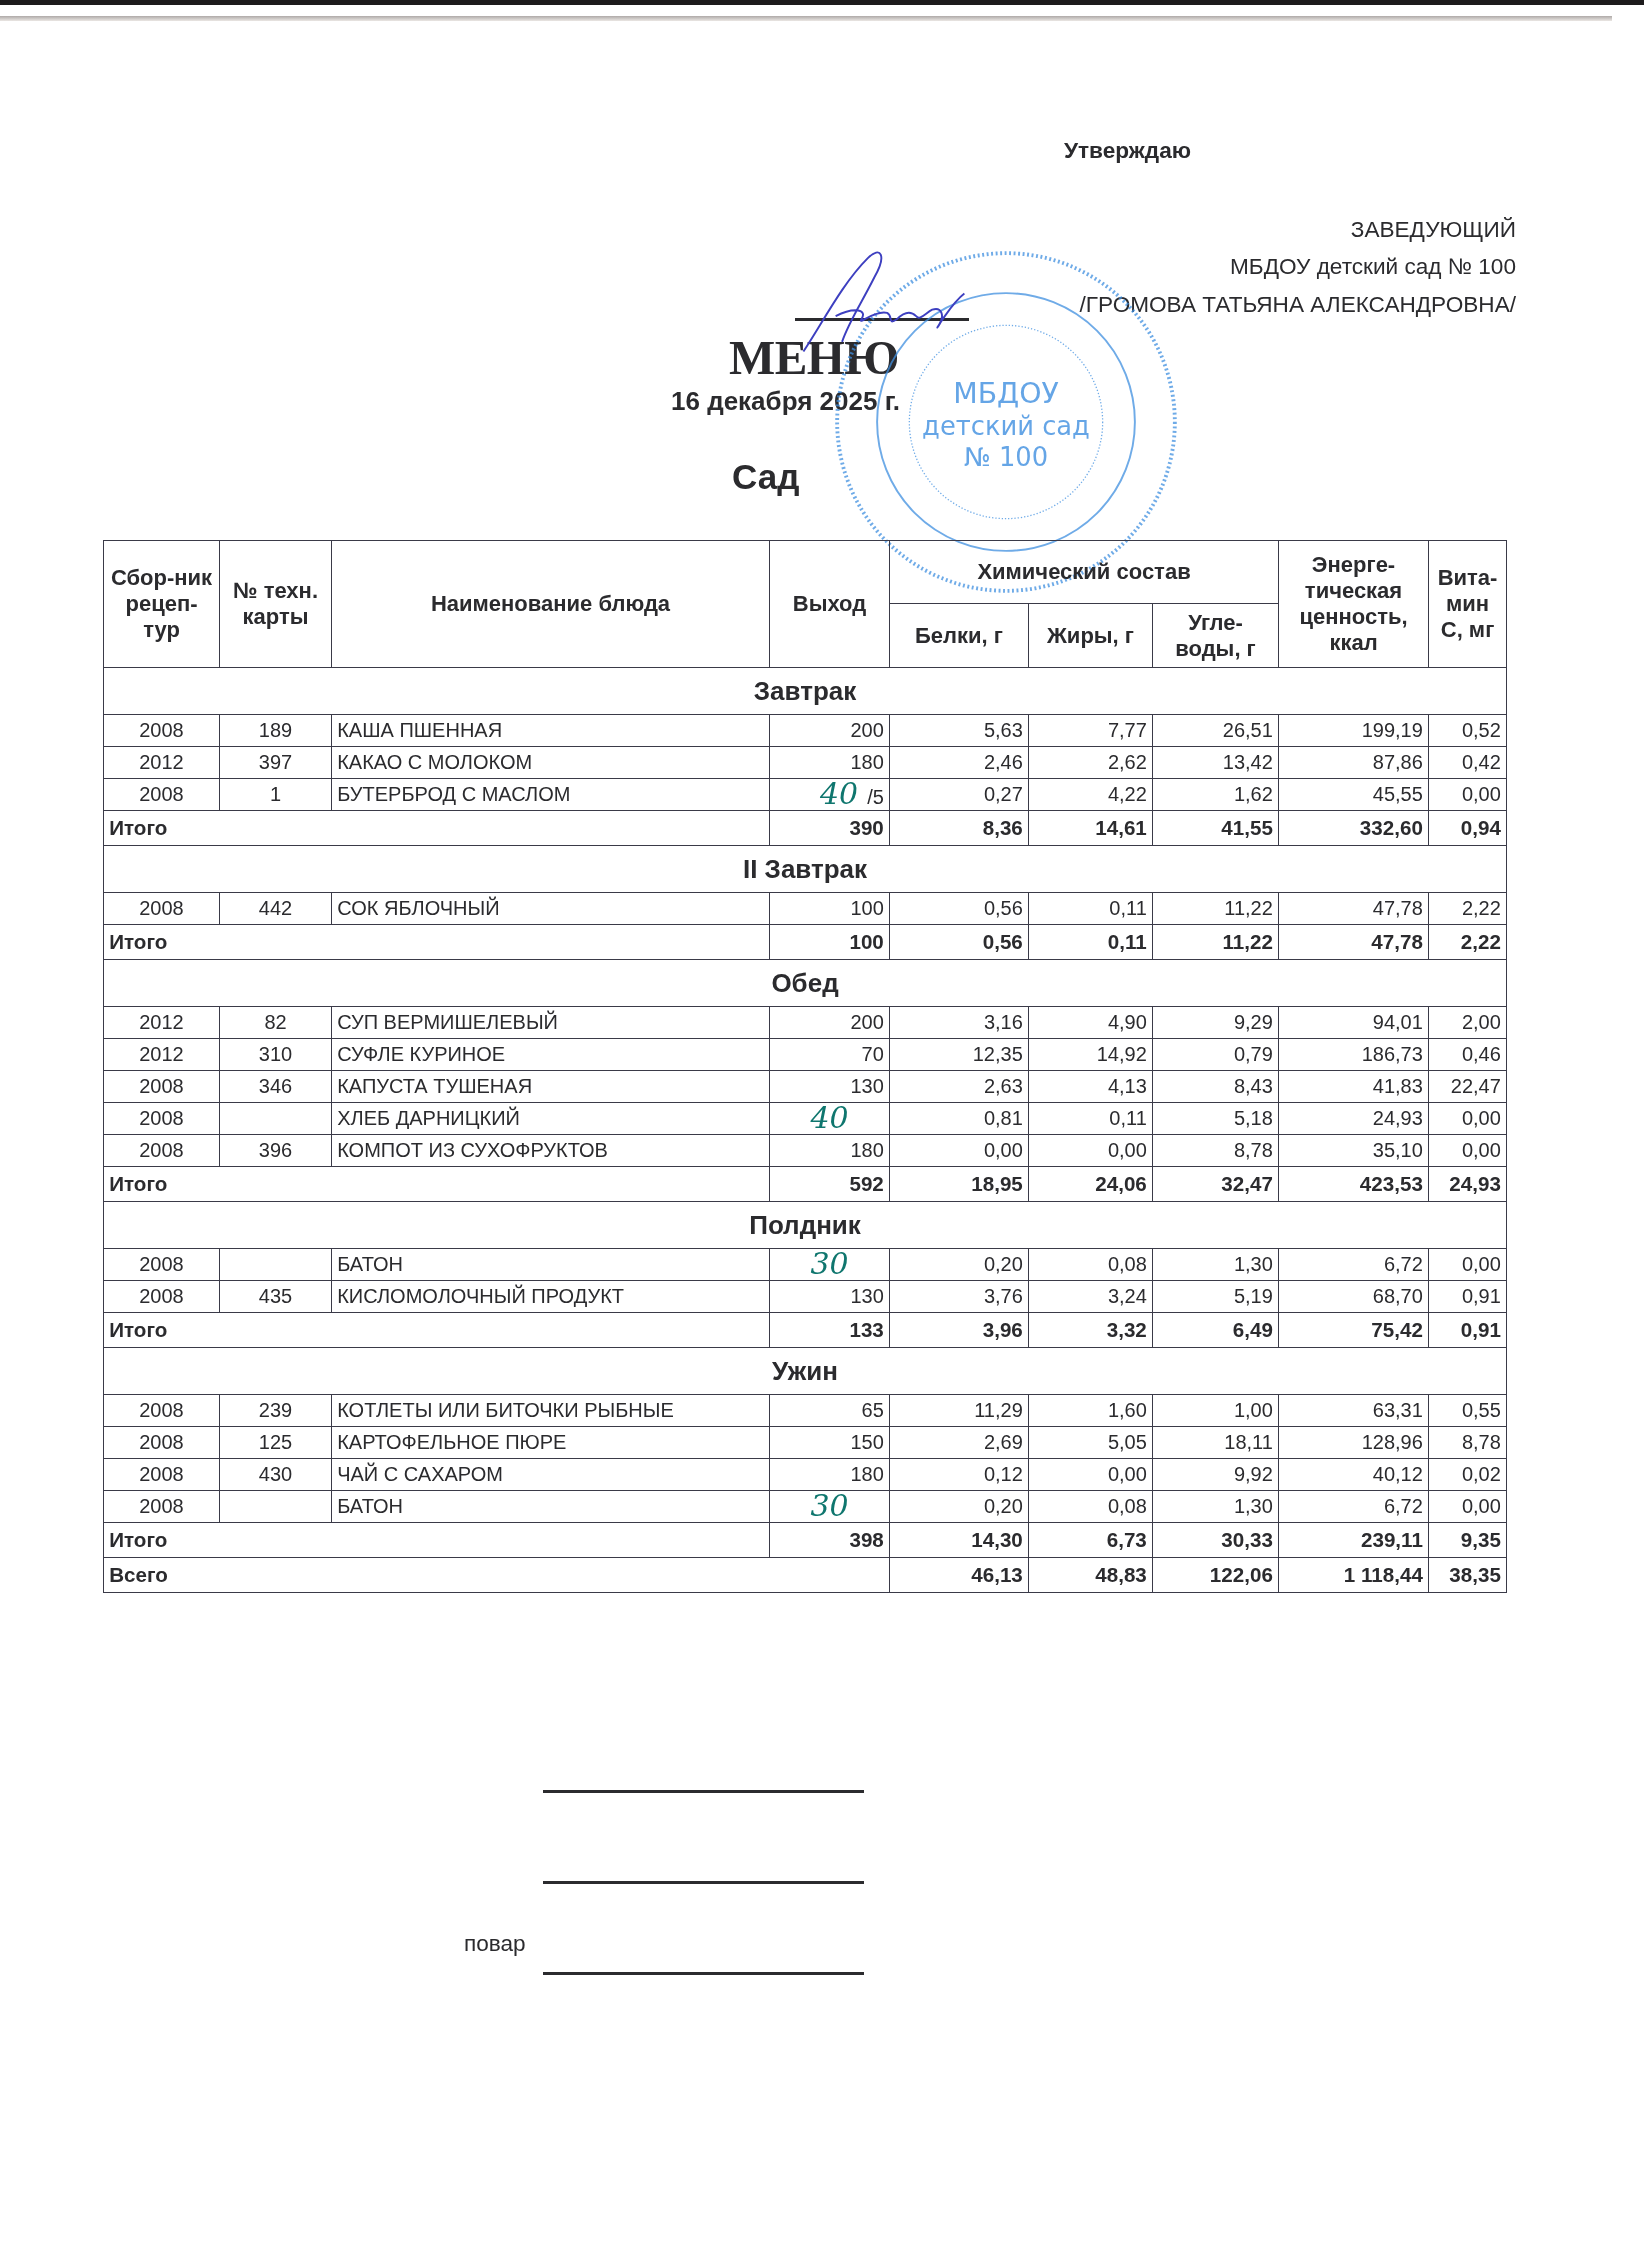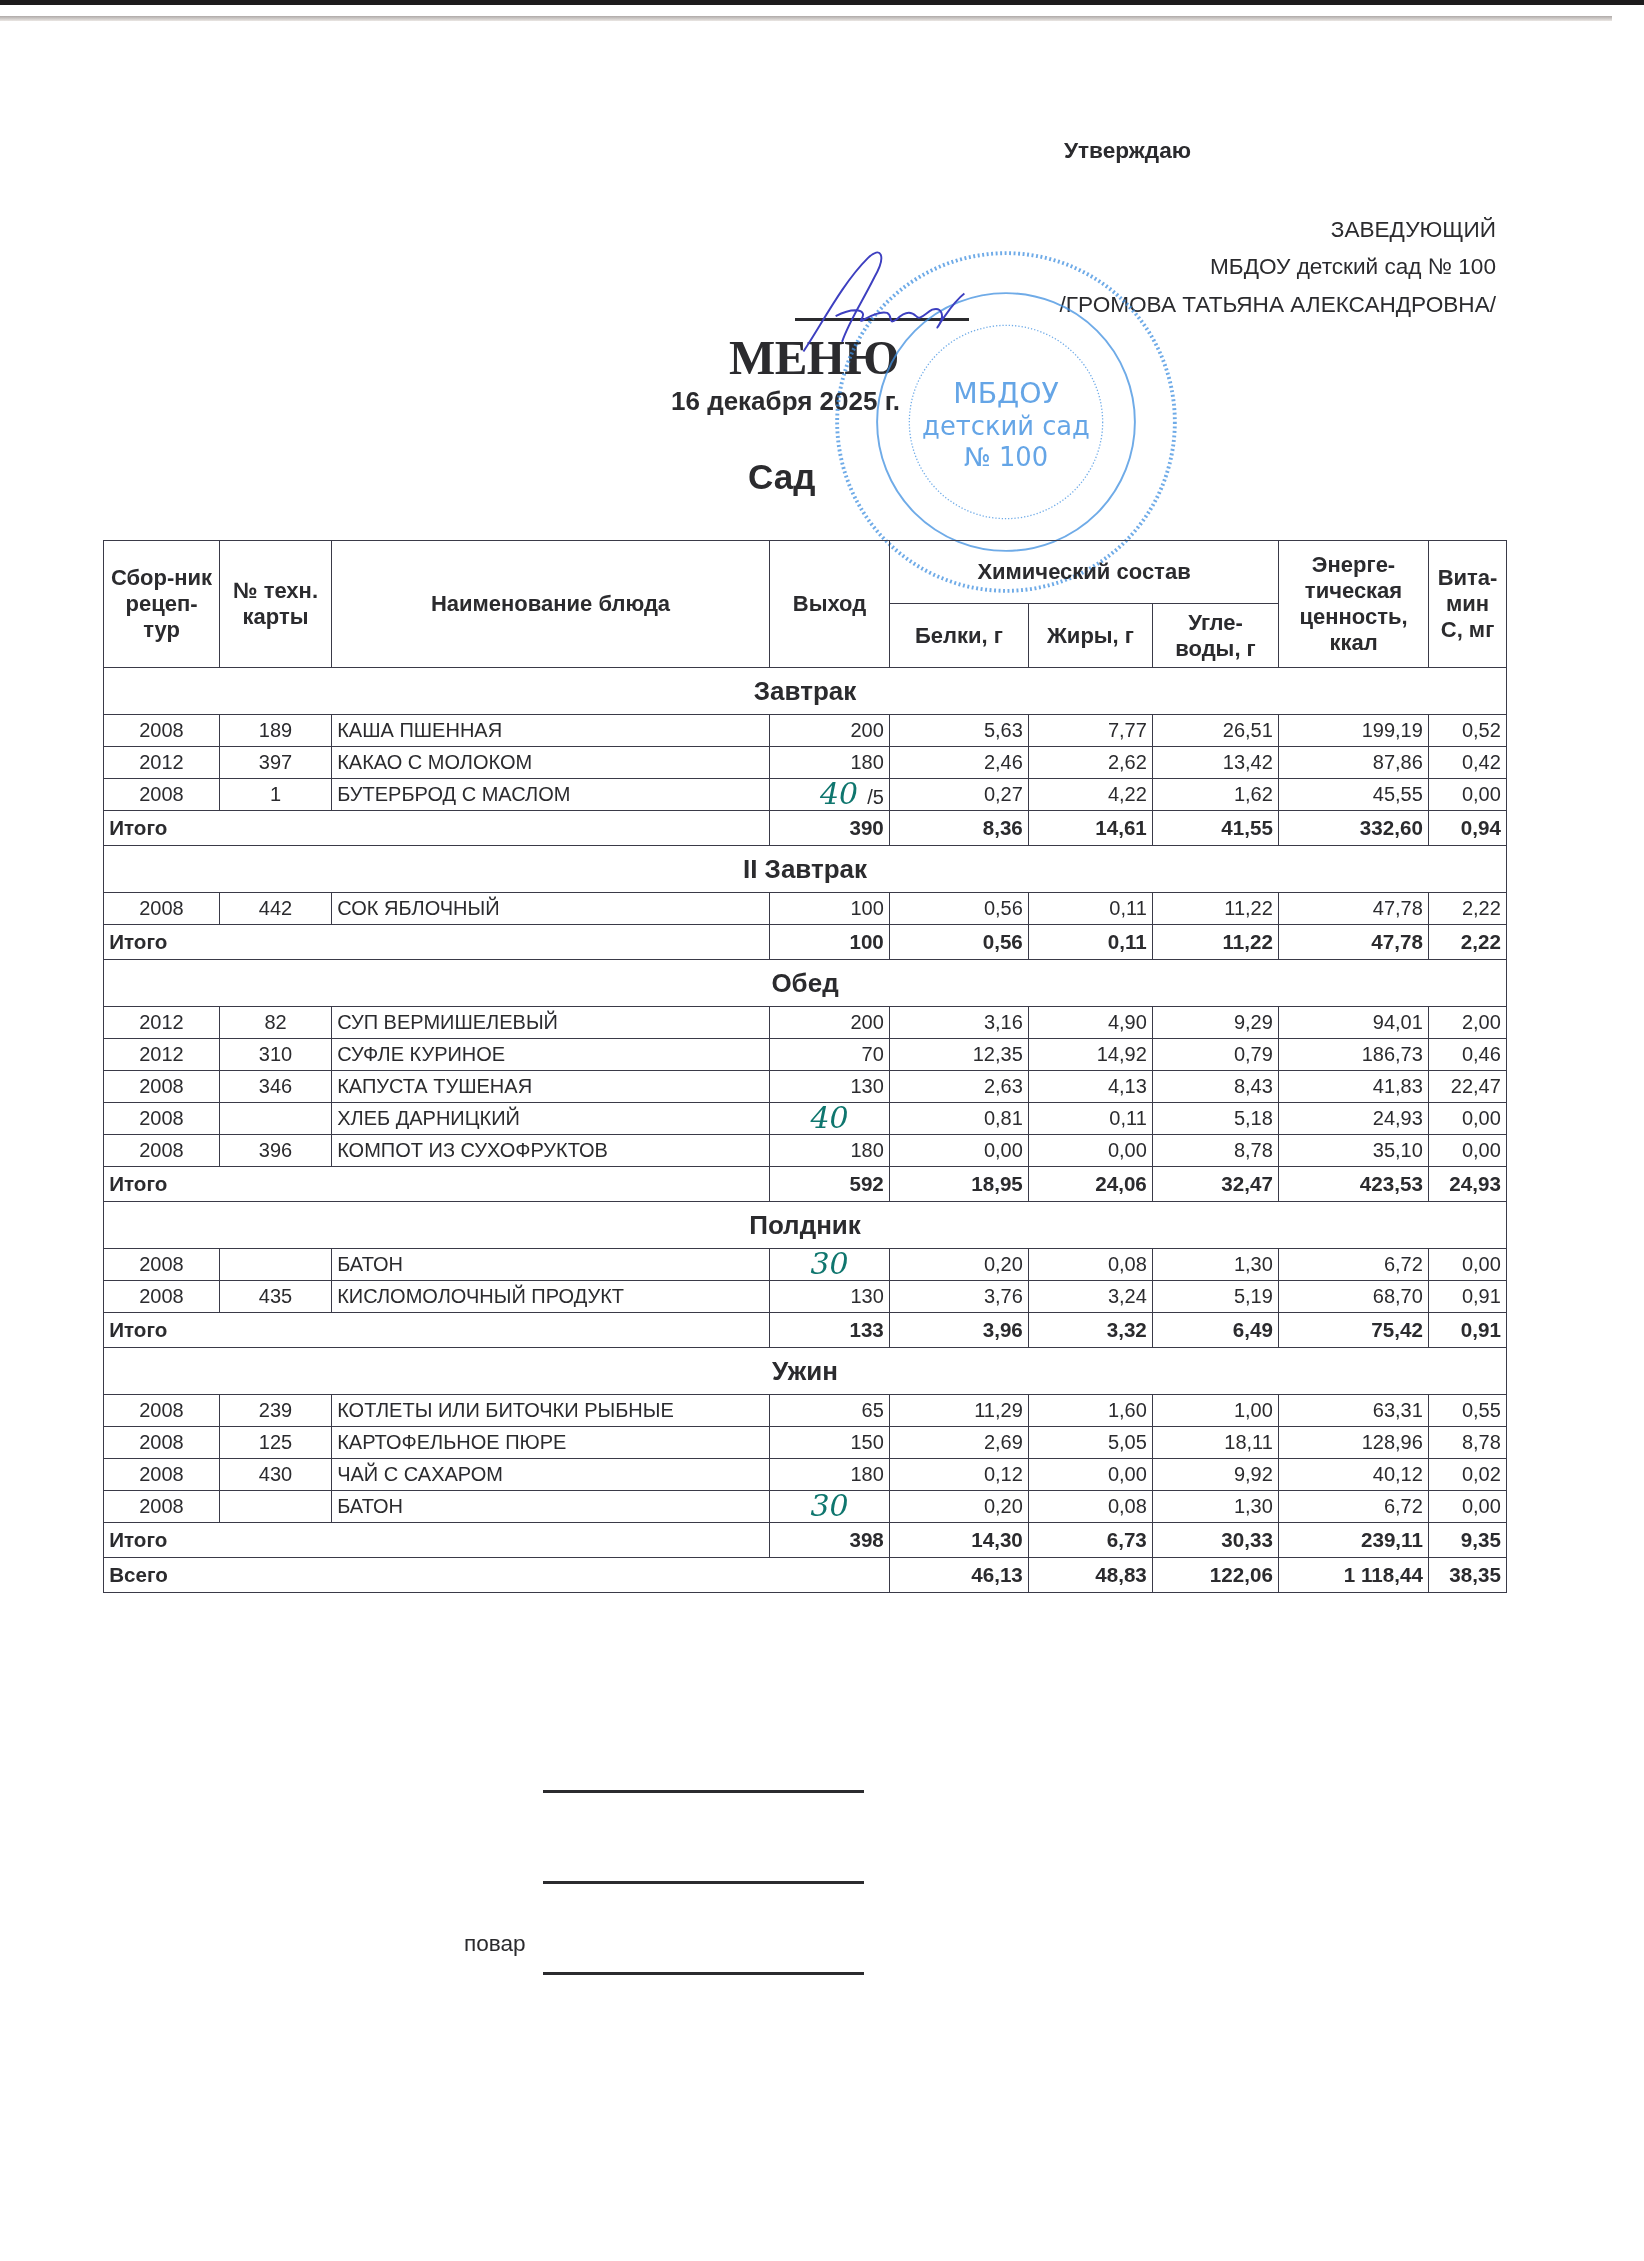--- a/index.html
+++ b/index.html
@@ -4,27 +4,27 @@
 <style>
   html, body { margin: 0; padding: 0; }
   body {
     width: 1645px; height: 2261px; position: relative; overflow: hidden;
     background: #ffffff; font-family: "Liberation Sans", sans-serif; color: #2b2b2e;
   }
   .scan-top { position: absolute; left: 0; top: 0; width: 1645px; height: 5.2px; background: #1d1b1c; }
   .scan-edge { position: absolute; left: 0; top: 15.5px; width: 1612px; height: 5.2px; background: linear-gradient(#9a9492, #e6e1dd); opacity: .8; }
 
   .approve { position: absolute; left: 1064px; top: 138px; font-size: 22.6px; font-weight: bold; }
-  .head-line { position: absolute; right: 149px; font-size: 22.6px; text-align: right; white-space: nowrap; }
+  .head-line { position: absolute; right: 129px; font-size: 22.6px; text-align: right; white-space: nowrap; }
   .l1 { top: 217px; } .l2 { top: 254px; } .l3 { top: 292px; text-align: center; }
   .sig-line { position: absolute; left: 795px; top: 318px; width: 174px; height: 2.6px; background: #2b2b2e; }
 
   .menu-title { position: absolute; left: 729px; top: 329px; font-family: "Liberation Serif", serif; font-weight: bold; font-size: 49px; letter-spacing: -0.6px; }
   .menu-date { position: absolute; left: 671px; top: 386px; font-size: 26px; font-weight: bold; }
-  .branch { position: absolute; left: 748px; top: 457px; font-size: 35px; font-weight: bold; }
+  .branch { position: absolute; left: 732px; top: 457px; font-size: 35px; font-weight: bold; }
 
   
   .stamp { position: absolute; left: 832px; top: 248px; width: 348px; height: 348px; pointer-events: none; }
   .signature { position: absolute; left: 797px; top: 245px; width: 206px; height: 110px; pointer-events: none; }
 
   table.menu {
     position: absolute; left: 103px; top: 540px; width: 1403px;
     border-collapse: collapse; table-layout: fixed; font-size: 20px;
   }
   table.menu td, table.menu th { border: 1.9px solid #3a3a48; padding: 0 5.2px; }

